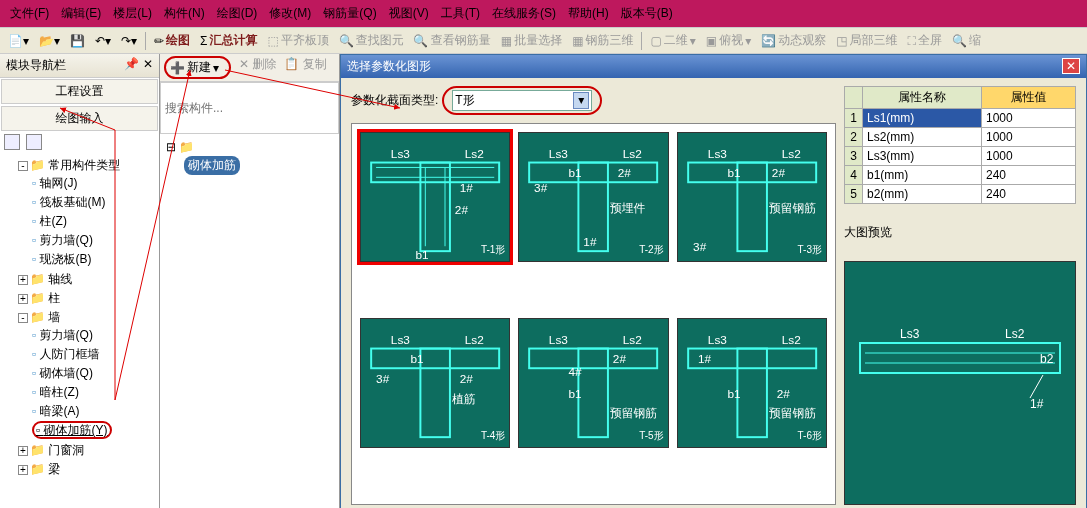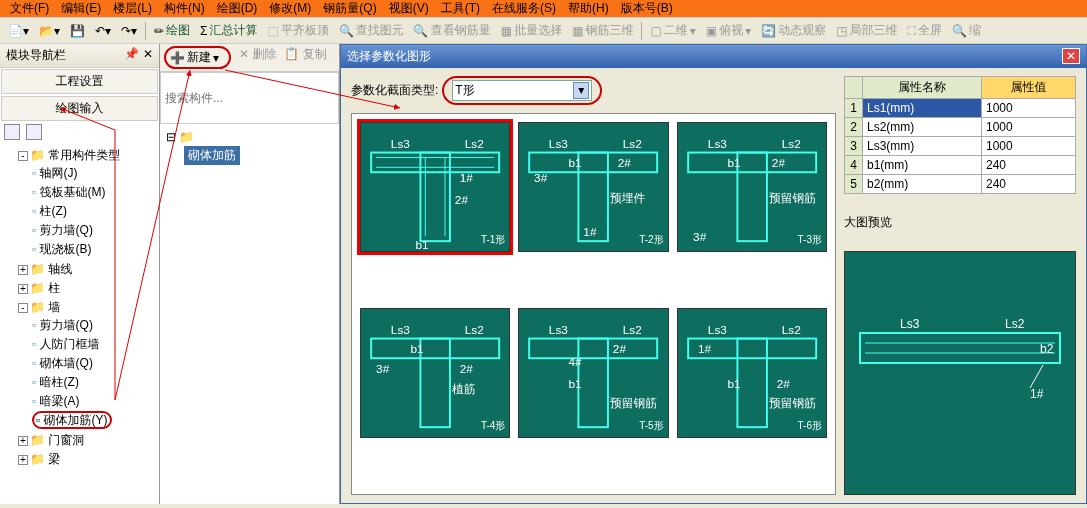--- a/index.html
+++ b/index.html
@@ -1,55 +1,55 @@
 <!DOCTYPE html>
 <html><head>
 <meta charset="utf-8">
 <style>
 * { box-sizing: border-box; margin: 0; padding: 0; font-family: "Microsoft YaHei", SimSun, sans-serif; font-size: 12px; }
 body { background: #ece9d8; width: 1087px; height: 508px; overflow: hidden; position: relative; }
 
 
-.menubar { height: 18px; background: #f97316; display: flex; align-items: center; padding: 0 4px; border-bottom: 1px solid #ccc; }
+.menubar { height: 28px; background: #be185d; display: flex; align-items: center; padding: 0 4px; border-bottom: 1px solid #ccc; }
 .menubar span { padding: 2px 6px; cursor: default; }
 
 
 .toolbar { height: 26px; background: #ece9d8; display: flex; align-items: center; padding: 0 4px; border-bottom: 1px solid #ccc; gap: 2px; }
 .tb-btn { padding: 2px 4px; display: inline-flex; align-items: center; gap: 2px; cursor: pointer; }
 .tb-sep { width: 1px; height: 18px; background: #aaa; margin: 0 2px; }
-.tb-label { color: #14532d; }
+.tb-label { color: #7f1d1d; font-weight: bold; }
 .tb-dim { color: #999; }
 
 
 .main { display: flex; height: calc(100% - 48px); }
 
 
 .left-panel { width: 160px; background: #fff; border-right: 1px solid #999; display: flex; flex-direction: column; }
 .panel-title { background: linear-gradient(#f5f3eb,#e7e3d3); padding: 3px 6px; display: flex; justify-content: space-between; border-bottom: 1px solid #ccc; }
 .tab-btns { display: flex; flex-direction: column; }
 .tab-btn { text-align: center; padding: 3px; background: #f5f3eb; border: 1px solid #ccc; margin: 1px; }
 .mini-tb { padding: 2px 4px; display:flex; gap:6px; }
 .mini-tb span { width:16px; height:16px; display:inline-block; border:1px solid #888; background:#eef; }
 
 .tree { flex: 1; overflow: auto; padding: 4px; background:#fff; }
 .tree ul { list-style: none; padding-left: 14px; }
 .tree li { padding: 1px 0; white-space: nowrap; }
 .tree .folder::before { content:"📁 "; }
 .tree .item::before { content:"▫ "; color:#59c; }
 .tree .box { display:inline-block; width:10px; height:10px; border:1px solid #888; text-align:center; line-height:8px; margin-right:2px; font-size:10px; }
-.circled { border: 2px solid #c00; border-radius: 12px; padding: 0 2px; }
+.circled { border: 2px solid #c00; border-radius: 12px; padding: 0 2px; text-decoration: underline; }
 
 
 .mid-panel { width: 180px; background:#fff; border-right:1px solid #999; display:flex; flex-direction:column; }
 .mid-tb { background:#f2efe6; padding:2px 4px; display:flex; gap:8px; border-bottom:1px solid #ccc; position:relative; }
 .mid-tb .new-btn { border:2px solid #c00; border-radius:14px; padding:1px 10px 1px 4px; display:inline-flex; align-items:center; gap:2px; }
 .search-box { width:100%; padding:18px 4px; border:1px solid #ccc; color:#999; }
 .mid-tree { padding:6px; }
 .mid-tree .root { font-weight:normal; }
-.mid-tree .leaf { background:#3a6ea5; color:#fff; padding:1px 4px; display:inline-block; margin-left:18px; margin-top:2px; }
+.mid-tree .leaf { background:#3a6ea5; color:#fff; padding:1px 4px; display:inline-block; margin-left:18px; margin-top:2px;border-radius:8px; }
 
 
 .dialog { flex: 1; display:flex; flex-direction:column; border:1px solid #3a6ea5; }
 .dlg-title { background: linear-gradient(#6a94d4,#3464b0); color:#fff; padding:3px 6px; display:flex; justify-content:space-between; }
 .dlg-close { background:#d44; color:#fff; width:18px; height:16px; text-align:center; line-height:14px; border:1px solid #fff; }
 .dlg-body { flex:1; background:#ece9d8; padding:8px 10px; display:flex; gap:8px; overflow:hidden; }
 
 .dlg-left { flex:1; display:flex; flex-direction:column; }
 .type-row { display:flex; align-items:center; gap:4px; margin-bottom:8px; }
 .type-sel { border:1px solid #7a9; background:#fff; padding:1px 2px; width:140px; display:flex; justify-content:space-between; }

